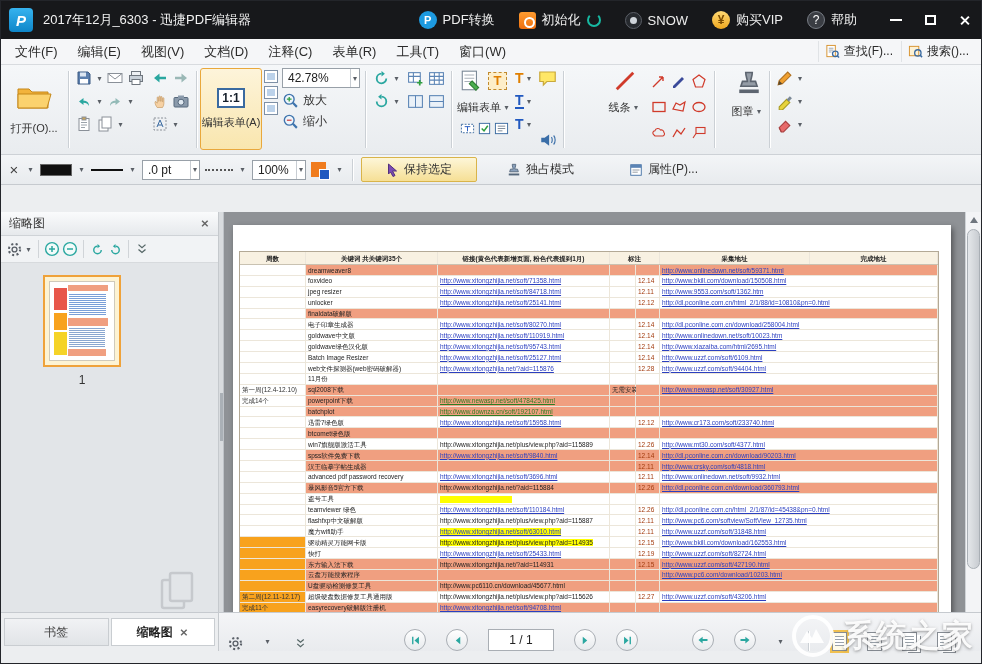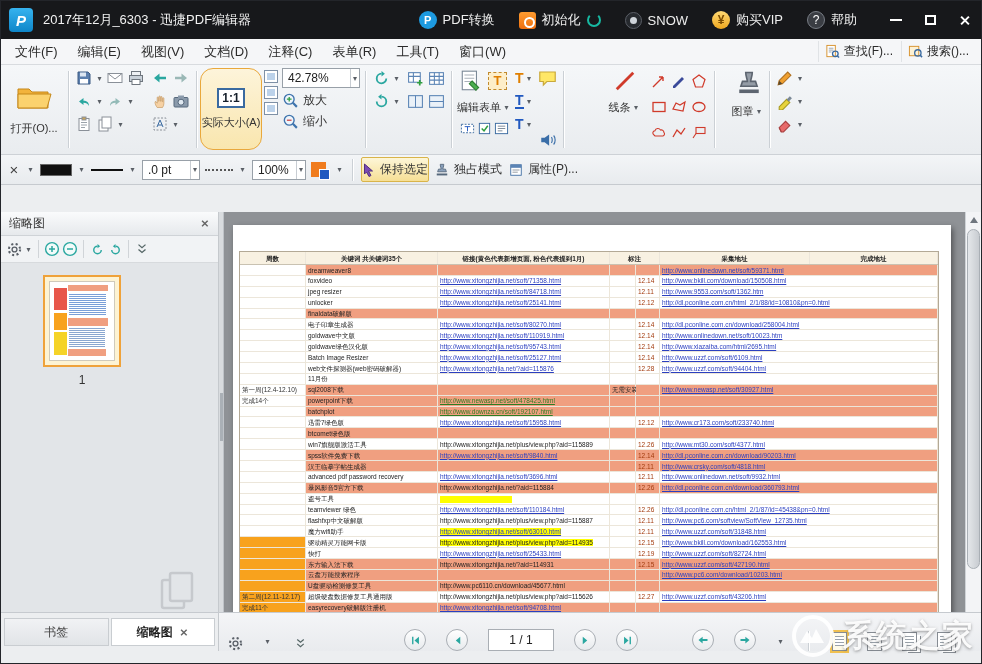--- a/index.html
+++ b/index.html
@@ -41,21 +41,21 @@
 .toolbar{height:90px;background:linear-gradient(#f5f7f9,#e9ecef);border-bottom:1px solid #cdd1d6;display:flex;align-items:flex-start;padding:3px 2px;}
 .vsep{width:1px;align-self:stretch;background:#cbd0d5;box-shadow:1px 0 0 #fff;margin:3px 3px;flex:none;}
 .grp{display:flex;flex-direction:column;gap:3px;padding:0 2px;flex:none;}
 .tb-row{display:flex;align-items:center;gap:1px;}
 .mi{width:20px;height:20px;display:inline-flex;align-items:center;justify-content:center;flex:none;cursor:pointer;}
 .mi.sm{width:16px;height:16px;}
 .car{width:9px;height:20px;display:inline-flex;align-items:center;justify-content:center;cursor:pointer;}
 .car::after{content:"▾";font-size:8px;color:#5a5f66;}
 .grp-open{width:62px;height:82px;align-items:center;justify-content:center;display:flex;flex-direction:column;gap:9px;cursor:pointer;}
 .tlabel{font-size:11px;color:#333;white-space:nowrap;}
-.grp-actual{width:62px;height:82px;border:1px solid #e9a83c;border-radius:13px;background:linear-gradient(#fdf4da,#f9e6ae);display:flex;flex-direction:column;align-items:center;justify-content:center;gap:7px;cursor:pointer;}
+.grp-actual{width:62px;height:82px;border:1px solid #e9a83c;border-radius:3px;background:linear-gradient(#fdf4da,#f9e6ae);display:flex;flex-direction:column;align-items:center;justify-content:center;gap:7px;cursor:pointer;}
 .ico-11{border:2px solid #3a6aa0;color:#16202c;font-weight:bold;font-size:12px;padding:2px 3px;background:#fff;line-height:1;}
 .fitcol{display:flex;flex-direction:column;gap:3px;padding-top:2px;}
 .fit{width:14px;height:13px;border:1px solid #7e90a6;background:#fff;position:relative;}
 .fit::after{content:"";position:absolute;left:2px;top:2px;right:2px;bottom:2px;background:#bcd2ea;}
 .zoomcol{display:flex;flex-direction:column;gap:4px;}
 .combo{display:flex;align-items:center;height:20px;background:#fff;border:1px solid #98a0a8;font-size:12px;color:#222;padding-left:5px;cursor:pointer;}
 .combo .car{border-left:1px solid #c8cdd3;height:100%;}
 .combo.w78{width:78px;}.combo.w58{width:58px;}.combo.w54{width:54px;}
 .zoom-row{display:flex;align-items:center;gap:4px;font-size:12px;color:#333;cursor:pointer;}
 .tbox-sel{border:1px dashed #c08a2e;background:#fdeec9;color:#e07f00;font-weight:bold;font-size:13px;padding:1px 5px;line-height:1.1;cursor:pointer;}
@@ -67,21 +67,21 @@
 
 
 .formatbar{height:30px;background:linear-gradient(#f3f5f7,#e8ebee);border-bottom:1px solid #c6cacf;display:flex;align-items:center;padding:0 6px;gap:5px;font-size:12px;color:#333;}
 .xglyph{width:14px;height:16px;display:inline-flex;align-items:center;justify-content:center;}
 .xglyph::after{content:"×";font-size:15px;color:#444;}
 .swatch-black{width:32px;height:12px;background:#101010;border:1px solid #666;}
 .line-sample{width:32px;height:0;border-top:2px solid #111;}
 .dash-sample{width:28px;height:0;border-top:2px dotted #555;}
 .color-sw{width:15px;height:15px;background:#f07c1e;position:relative;margin-right:4px;}
 .color-sw::after{content:"";position:absolute;right:-4px;bottom:-3px;width:9px;height:9px;background:#2159c0;border:1px solid #fff;}
-.fbtn{display:flex;align-items:center;gap:5px;padding:3px 0;border:1px solid transparent;cursor:pointer;white-space:nowrap;}
+.fbtn{display:flex;align-items:center;gap:5px;padding:3px 24px;border:1px solid transparent;cursor:pointer;white-space:nowrap;}
 .fbtn.active{background:linear-gradient(#fdf6d8,#f6df95);border:1px solid #d9b44a;border-radius:2px;}
 
 
 .tabbar{height:27px;background:linear-gradient(#e2e5e8,#c9cdd2);border-bottom:1px solid #b6babf;display:flex;align-items:flex-end;padding:0 4px;}
 .tab{height:25px;display:flex;align-items:center;gap:8px;padding:0 10px;border-radius:4px 4px 0 0;cursor:pointer;font-size:12px;}
 .tab.active{background:linear-gradient(#fcebb2,#f2c65e);border:1px solid #c9a23c;border-bottom:none;color:#3c2f0e;font-weight:bold;}
 .tab-new{width:22px;height:20px;margin-left:4px;display:flex;align-items:center;justify-content:center;border:1px solid #b9ac84;background:linear-gradient(#f6eccb,#ead9a4);border-radius:3px 3px 0 0;cursor:pointer;margin-bottom:2px;}
 .plus{position:relative;width:9px;height:9px;}
 .plus::before{content:"";position:absolute;left:0;top:4px;width:9px;height:2px;background:#6a5a2a;}
 .plus::after{content:"";position:absolute;left:4px;top:0;width:2px;height:9px;background:#6a5a2a;}
@@ -334,21 +334,21 @@
             </svg>
           </span>
         <span class="car"></span>
       </div>
     </div>
 
     <div class="vsep"></div>
 
     <div class="grp grp-actual">
       <span class="ico-11">1:1</span>
-      <span class="tlabel">实际大小(A)</span>
+      <span class="tlabel">编辑表单(A)</span>
     </div>
 
     <div class="grp">
       <div class="fitcol">
         <span class="fit"></span>
         <span class="fit"></span>
         <span class="fit"></span>
       </div>
     </div>
 

